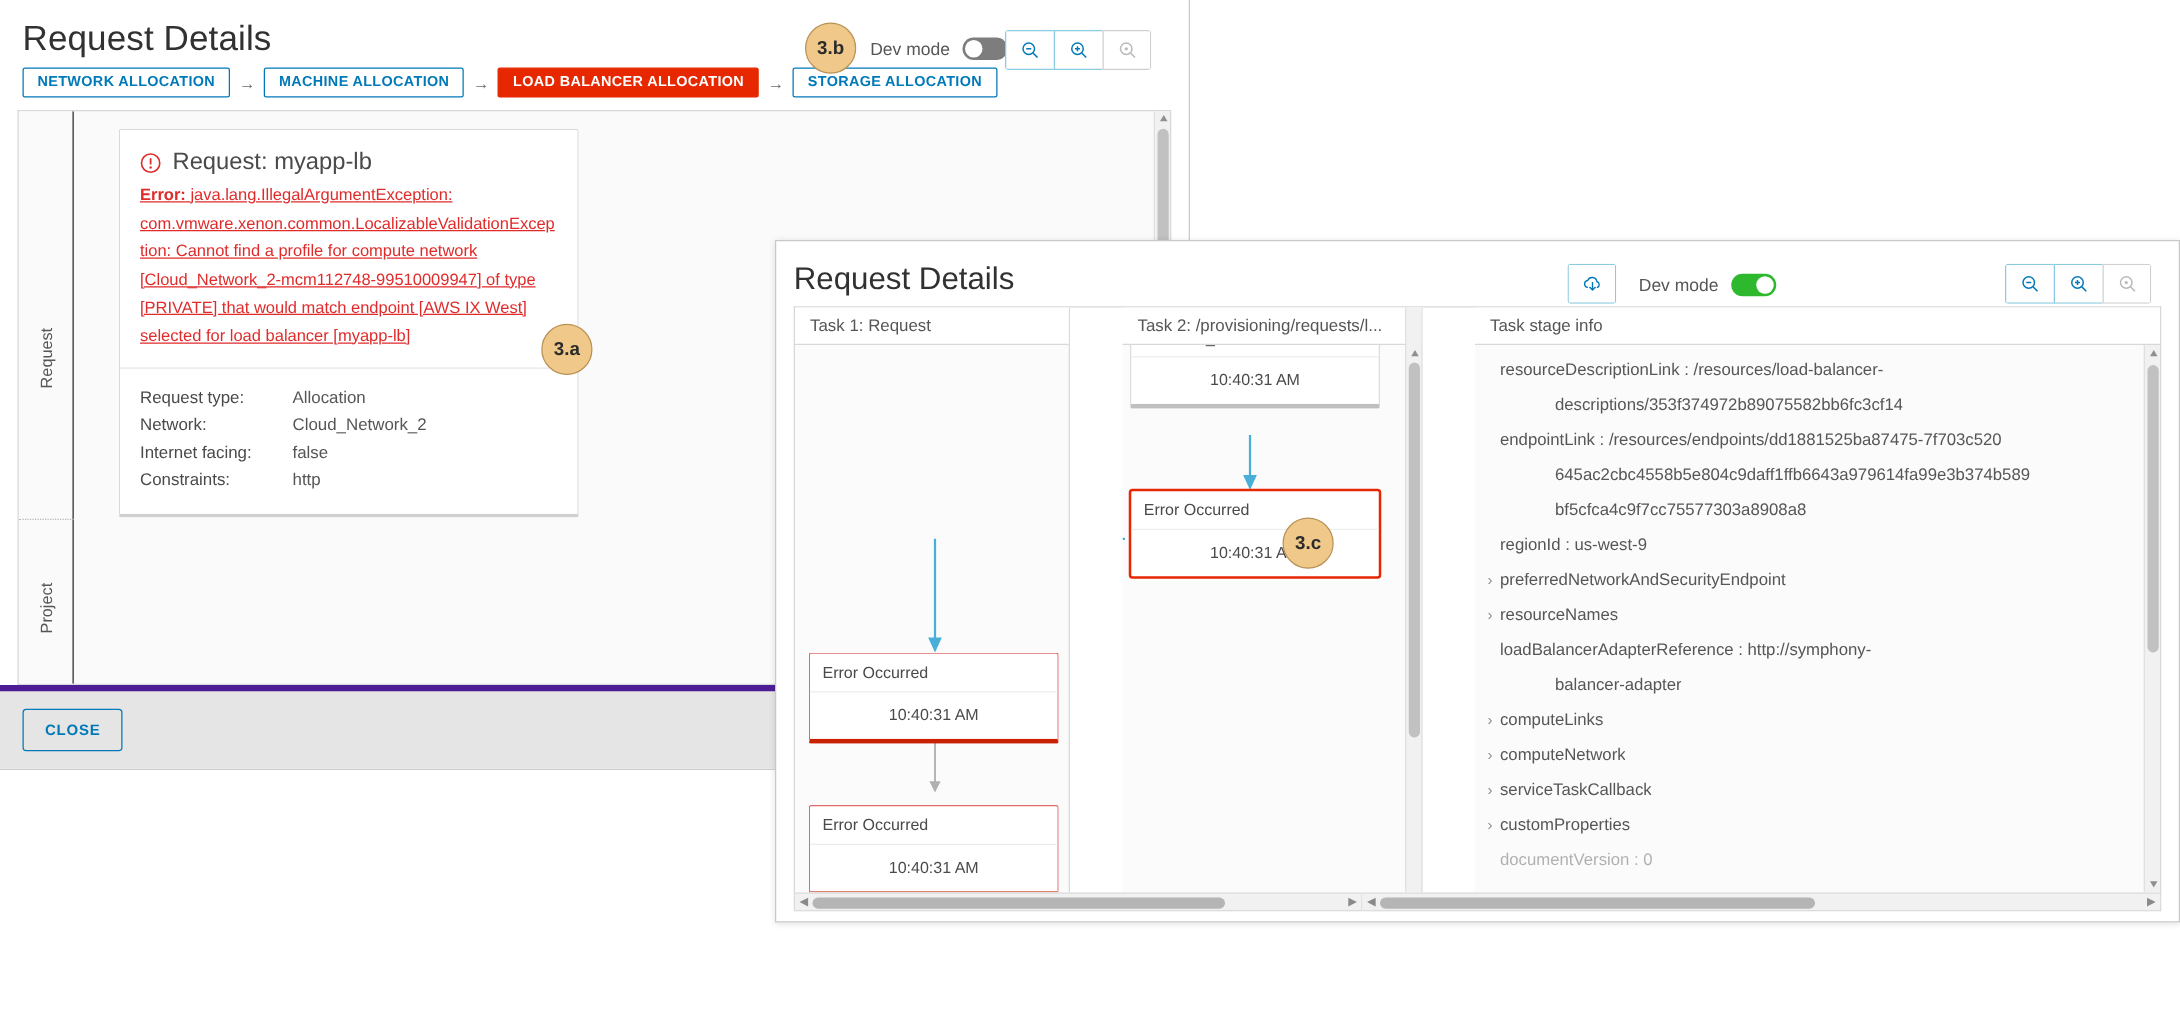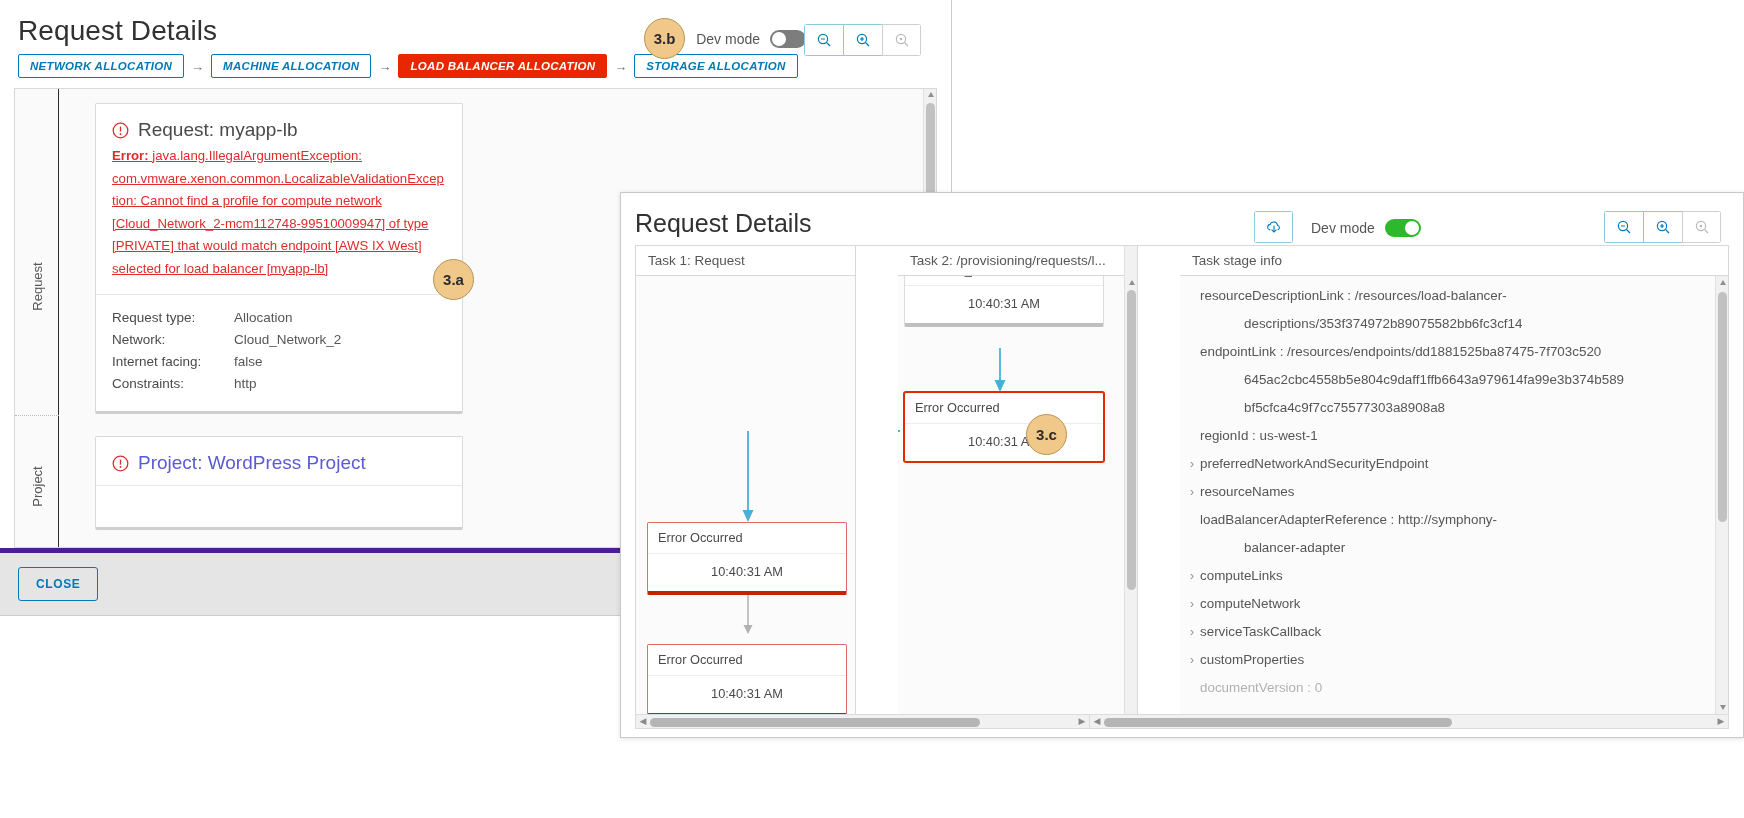--- a/index.html
+++ b/index.html
@@ -59,21 +59,20 @@
   }
   .icon-btn:last-child { border-right: 1px solid #89cbdf; }
   .icon-btn.disabled { border-color: #cfcfcf; }
   .icon-btn svg { display:block; }
 
   
   .chips {
     display: flex; align-items: center; gap: 0px;
     padding: 6px 18px 10px 18px;
     flex: 0 0 auto;
-    font-style: italic;
   }
   .chip {
     border: 1px solid #0079b8;
     color: #0079b8;
     background: #ffffff;
     font-size: 11.5px; font-weight: 700;
     letter-spacing: 0.3px;
     padding: 5px 11px 4px 11px;
     border-radius: 2px;
     white-space: nowrap;
@@ -334,33 +333,20 @@
               <span class="kv-key">Constraints:</span>
               <span class="kv-val">http</span>
             </div>
           </div>
         </div>
 
         <div style="position:absolute; left:338px; top:170px; width:41px; height:41px; border-radius:50%;
                     background:#f0c98a; border:1px solid #b89256; display:flex; align-items:center;
                     justify-content:center; font-size:15px; font-weight:700; color:#2b2b2b; z-index:4;">3.a</div>
 
-        <div class="card" style="width:368px; margin-top:22px;">
-          <div class="card-head">
-            <div class="card-title link">
-              <svg class="err-circle" width="17" height="17" viewBox="0 0 17 17">
-                <circle cx="8.5" cy="8.5" r="7.3" fill="none" stroke="#e02b2b" stroke-width="1.3"></circle>
-                <line x1="8.5" y1="4.6" x2="8.5" y2="9.6" stroke="#e02b2b" stroke-width="1.4"></line>
-                <circle cx="8.5" cy="12" r="0.95" fill="#e02b2b"></circle>
-              </svg>
-              <span>Project: WordPress Project</span>
-            </div>
-          </div>
-          <div class="proj-card-body"></div>
-        </div>
 
         <div class="vscroll">
           <div class="thumb" style="top:14px; height:196px;"></div>
           <div style="position:absolute;top:3px;left:3.5px;width:0;height:0;border-left:3px solid transparent;border-right:3px solid transparent;border-bottom:5px solid #8f8f8f;"></div>
         </div>
       </div>
     </div>
 
     <div class="dlg-footer">
       <button class="close-btn">CLOSE</button>
@@ -480,21 +466,21 @@
           <div class="info-row info-indent">
               <span class="info-text">endpointLink : /resources/endpoints/dd1881525ba87475-7f703c520</span>
             </div>
           <div class="info-row info-indent2">
               <span class="info-text">645ac2cbc4558b5e804c9daff1ffb6643a979614fa99e3b374b589</span>
             </div>
           <div class="info-row info-indent2">
               <span class="info-text">bf5cfca4c9f7cc75577303a8908a8</span>
             </div>
           <div class="info-row info-indent">
-              <span class="info-text">regionId : us-west-1</span>
+              <span class="info-text">regionId : us-west-9</span>
             </div>
 
           <div class="info-row">
             <span class="caret">›</span>
             <span class="info-text">preferredNetworkAndSecurityEndpoint</span>
           </div>
           <div class="info-row">
             <span class="caret">›</span>
             <span class="info-text">resourceNames</span>
           </div>

